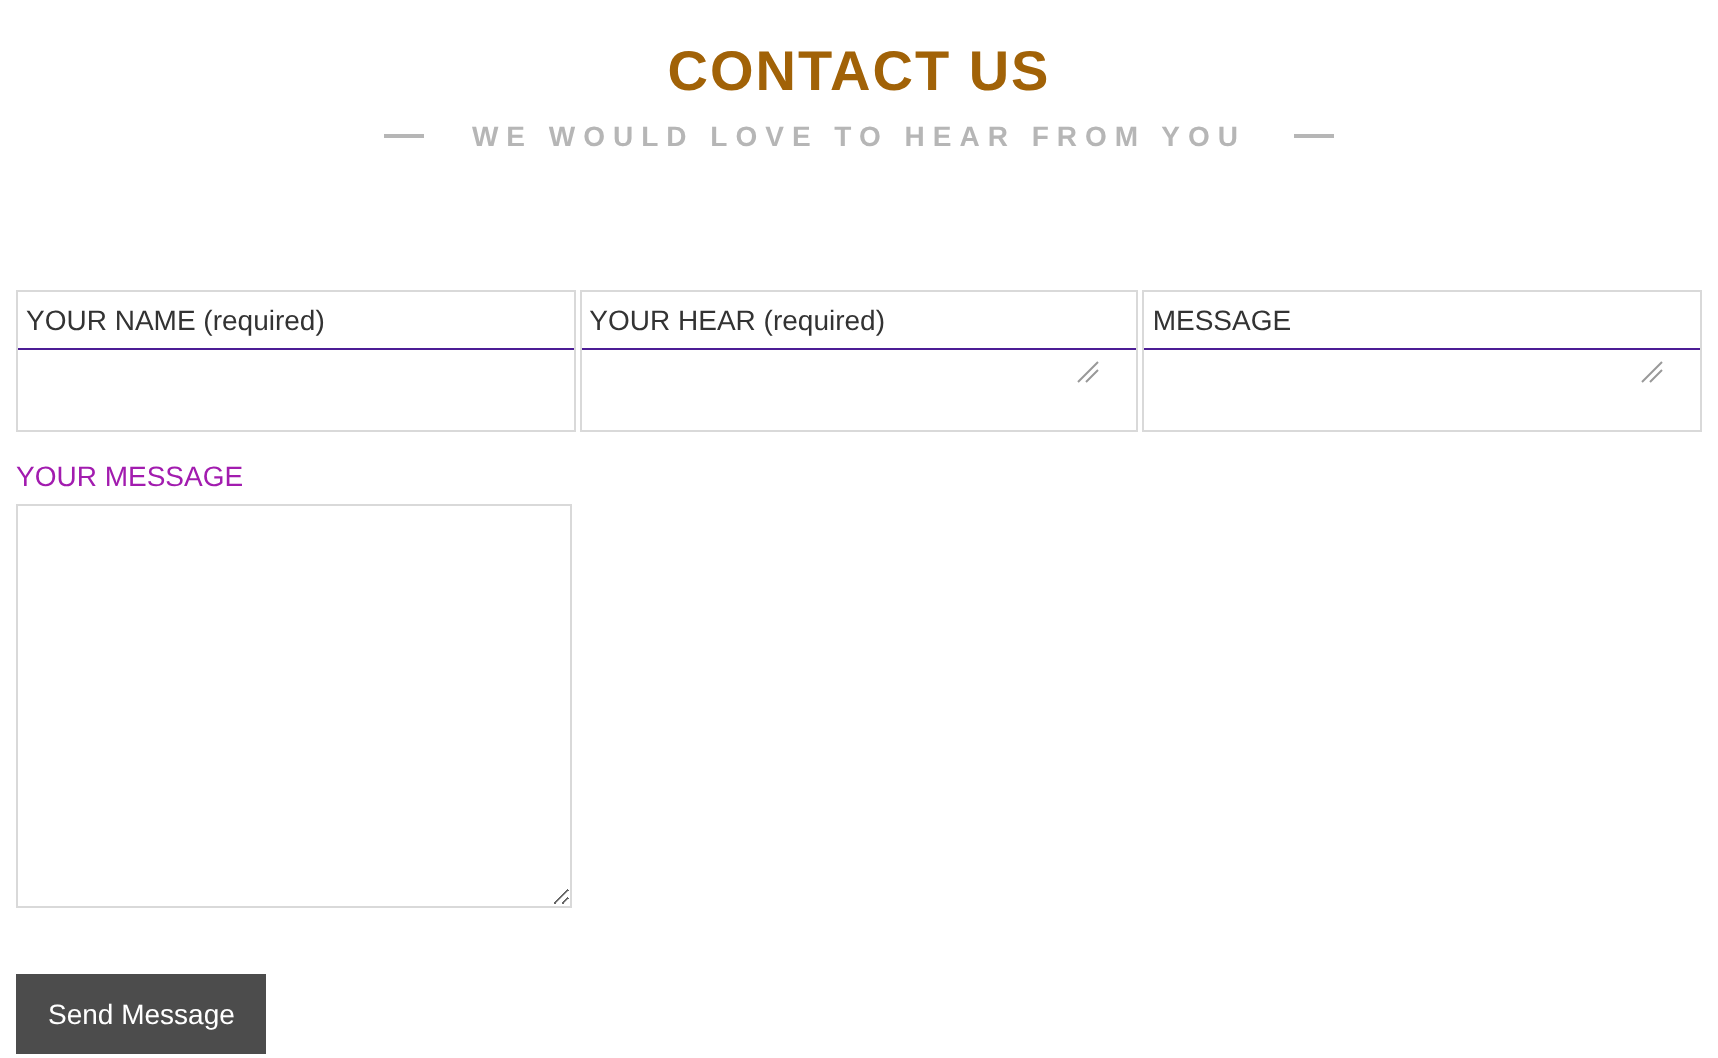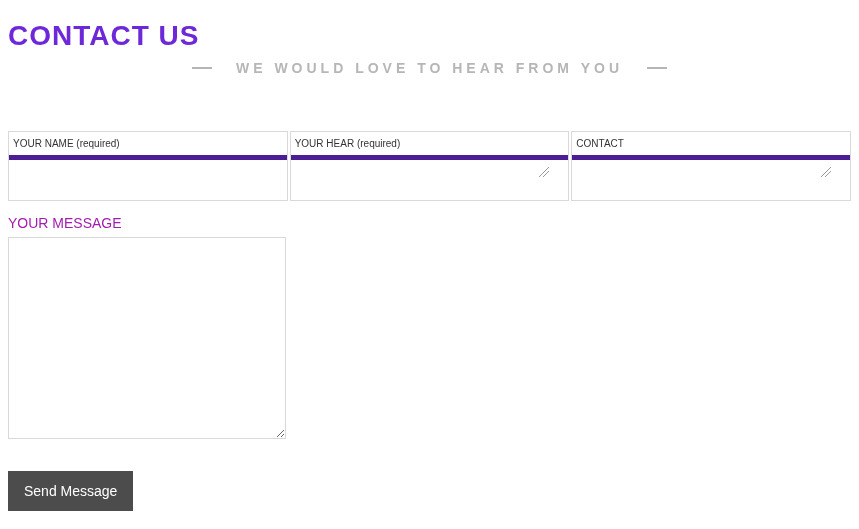--- a/index.html
+++ b/index.html
@@ -8,33 +8,34 @@
       box-sizing: border-box;
     }
     body {
       font-family: 'Segoe UI', Tahoma, Geneva, Verdana, sans-serif;
       background: #ffffff;
       width: 859px;
       height: 529px;
       padding: 20px 8px 0 8px;
     }
     .heading {
+      text-align: center;
       font-size: 28px;
       font-weight: 600;
-      color: #6d28d9;
+      color: #a16207;
       letter-spacing: 1px;
       margin-bottom: 8px;
     }
     .subheading-wrapper {
       text-align: center;
       display: flex;
       align-items: center;
       justify-content: center;
       gap: 24px;
-      margin-bottom: 55px;
+      margin-bottom: 69px;
     }
     .subheading {
       font-size: 14px;
       font-weight: 600;
       color: #b6b6b6;
       letter-spacing: 4px;
     }
     .dash {
       display: inline-block;
       width: 20px;
@@ -46,24 +47,24 @@
       display: flex;
       gap: 2px;
       margin-bottom: 14px;
     }
     .form-cell {
       flex: 1;
       border: 1px solid #d9d9d9;
       position: relative;
     }
     .form-label-top {
-      font-size: 10px;
+      font-size: 14px;
       color: #333;
       padding: 6px 4px;
-      border-bottom: 5px solid #4c1d95;
+      border-bottom: 1px solid #4c1d95;
     }
     .form-input-wrapper {
       position: relative;
     }
     .text-input {
       width: 100%;
       border: none;
       outline: none;
       padding: 12px 6px;
       font-size: 14px;
@@ -133,21 +134,21 @@
     <div class="form-input-wrapper">
       <input type="text" class="text-input" value="" style="">
       <span class="resize-handle">
         <svg viewBox="0 0 12 12">
             <path d="M1 11 L11 1 M5 11 L11 5" stroke="#999" stroke-width="1" fill="none"></path>
           </svg>
       </span>
     </div>
   </div>
   <div class="form-cell">
-    <div class="form-label-top">CONTACT</div>
+    <div class="form-label-top">MESSAGE</div>
     <div class="form-input-wrapper">
       <input type="text" class="text-input" value="" style="">
       <span class="resize-handle">
         <svg viewBox="0 0 12 12">
             <path d="M1 11 L11 1 M5 11 L11 5" stroke="#999" stroke-width="1" fill="none"></path>
           </svg>
       </span>
     </div>
   </div>
 </div>

